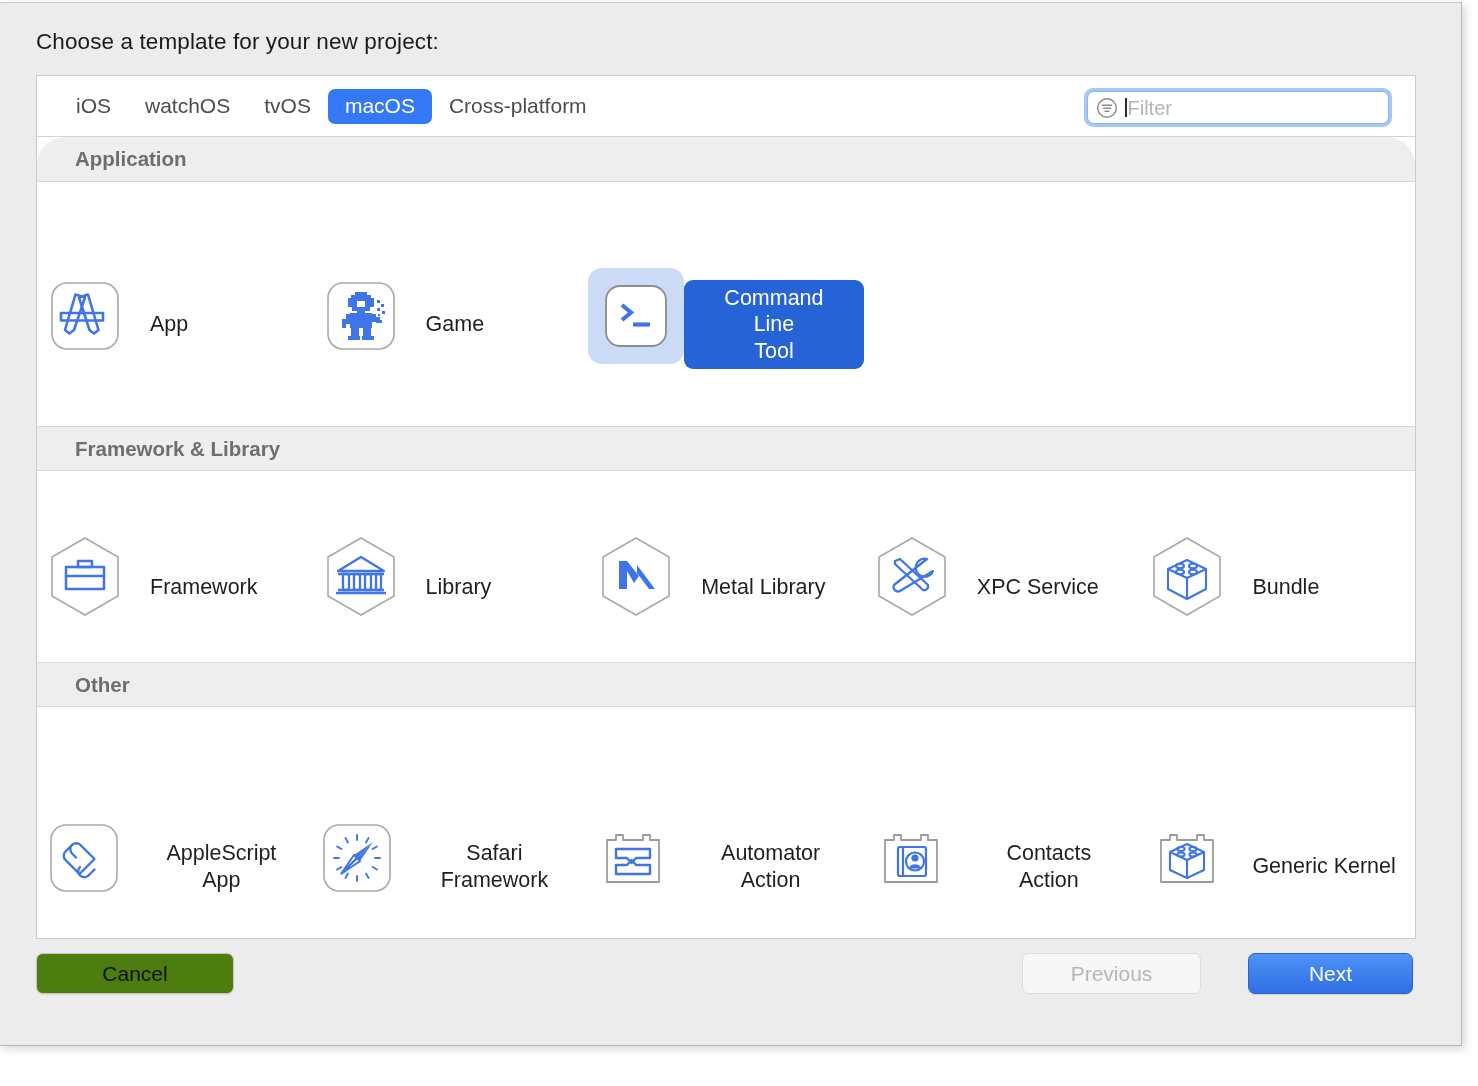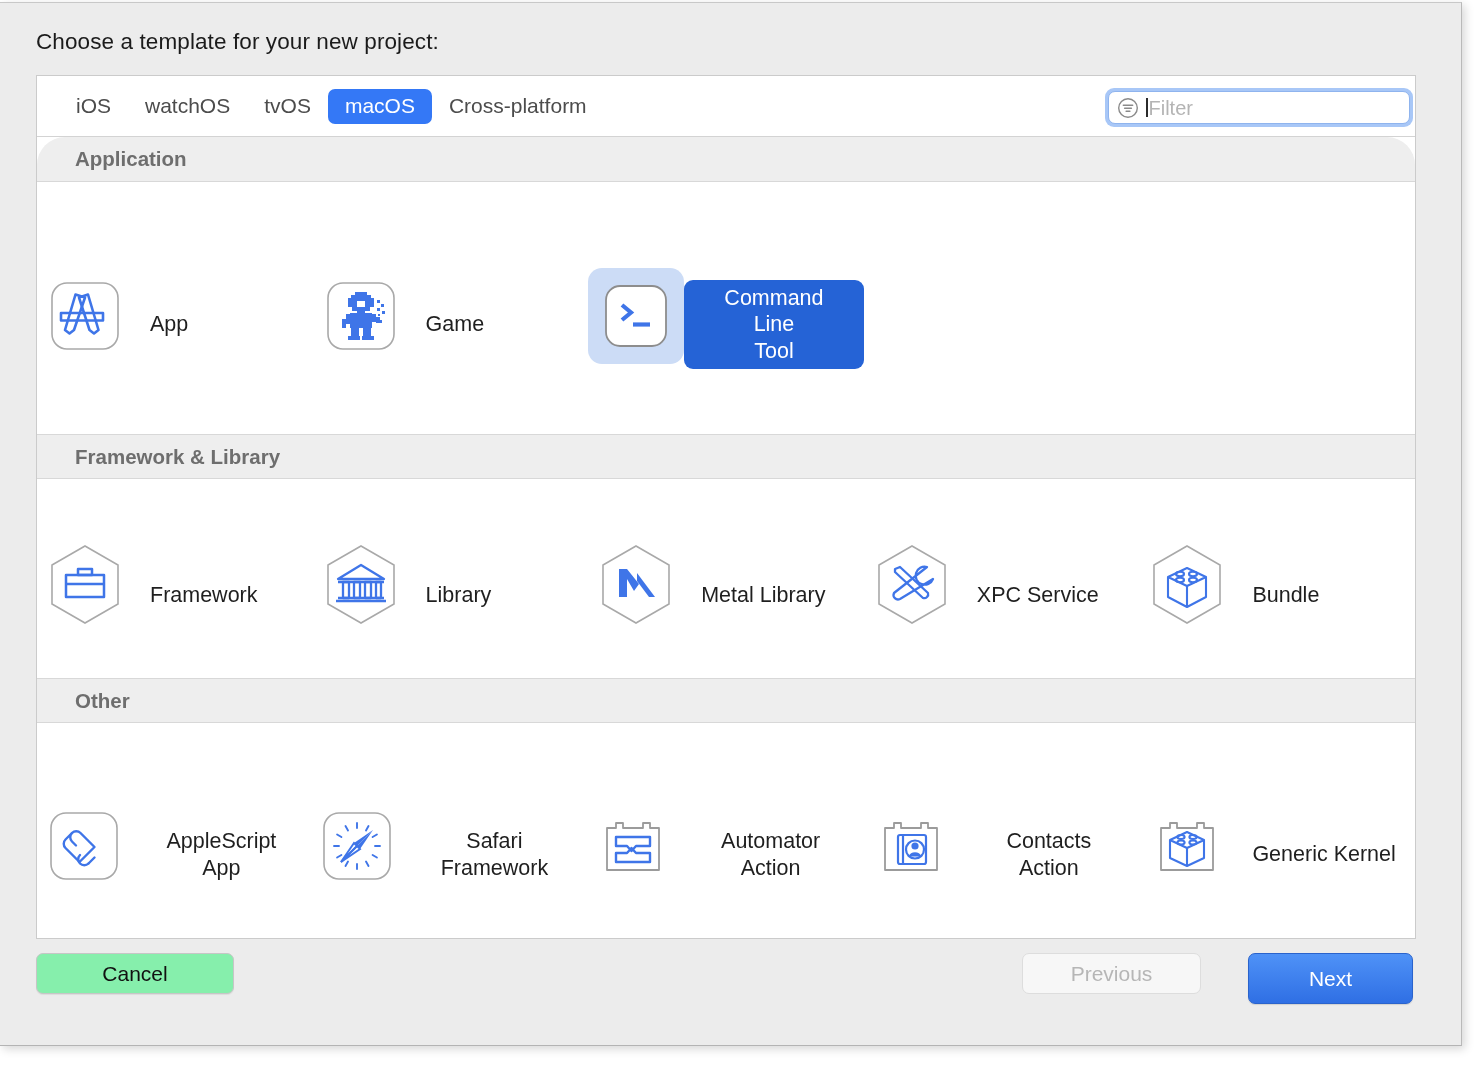--- a/index.html
+++ b/index.html
@@ -68,21 +68,21 @@
     line-height: 1.08;
   }
   .tab.selected {
     background: #3478f6;
     color: #ffffff;
   }
 
   
   #filter-wrap {
     position: absolute;
-    right: 2px; top: 12px;
+    right: 23px; top: 12px;
     width: 308px; height: 39px;
     border-radius: 9px;
     background: #a8c7f7;
     padding: 3px;
   }
   #filter-field {
     width: 100%; height: 100%;
     background: #ffffff;
     border: 1px solid #8fb4ee;
     border-radius: 7px;
@@ -112,30 +112,30 @@
   .section-header {
     height: 45px;
     background: #eeeeee;
     border-bottom: 1px solid #d8d8d8;
     display: flex; align-items: center;
     padding-left: 38px;
     font-size: 20.5px;
     font-weight: bold;
     color: #6e6e6e;
   }
-  .section-header.subsequent { border-top: 1px solid #d8d8d8; margin-top: 8px; }
+  .section-header.subsequent { border-top: 1px solid #d8d8d8; }
 
   .grid {
     display: grid;
     grid-template-columns: repeat(5, 1fr);
     background: #ffffff;
   }
   .grid.app-row { height: 244px; }
   .grid.fw-row  { height: 191px; }
-  .grid.other-row { height: 222px; }
+  .grid.other-row { height: 222px; margin-top: 28px; }
 
   .cell {
     position: relative;
     display: flex;
     flex-direction: row;
     align-items: center;
     padding-top: 23px;
     cursor: default;
   }
 
@@ -172,35 +172,35 @@
     position: absolute;
     border-radius: 7px;
     font-size: 21px;
     display: flex; align-items: center; justify-content: center;
     cursor: default;
     user-select: none;
   }
   #cancel-btn {
     left: 36px; top: 16px;
     width: 198px; height: 41px;
-    background: #86efac;
+    background: #4d7c0f;
     border: 1px solid #c6c6c6;
     color: #111111;
     box-shadow: 0 1px 1px rgba(0,0,0,0.07);
   }
   #previous-btn {
     right: 260px; top: 16px;
     width: 179px; height: 41px;
     background: #f7f7f7;
     border: 1px solid #dddddd;
     color: #b6b6b6;
   }
   #next-btn {
     right: 48px; top: 16px;
-    width: 165px; height: 51px;
+    width: 165px; height: 41px;
     background: linear-gradient(180deg, #4f92f7 0%, #2f6fe4 100%);
     border: 1px solid #2a63cc;
     color: #ffffff;
     box-shadow: 0 1px 1px rgba(0,0,0,0.12);
   }
 
   svg { display: block; overflow: visible; }
 </style>
 </head>
 <body>

